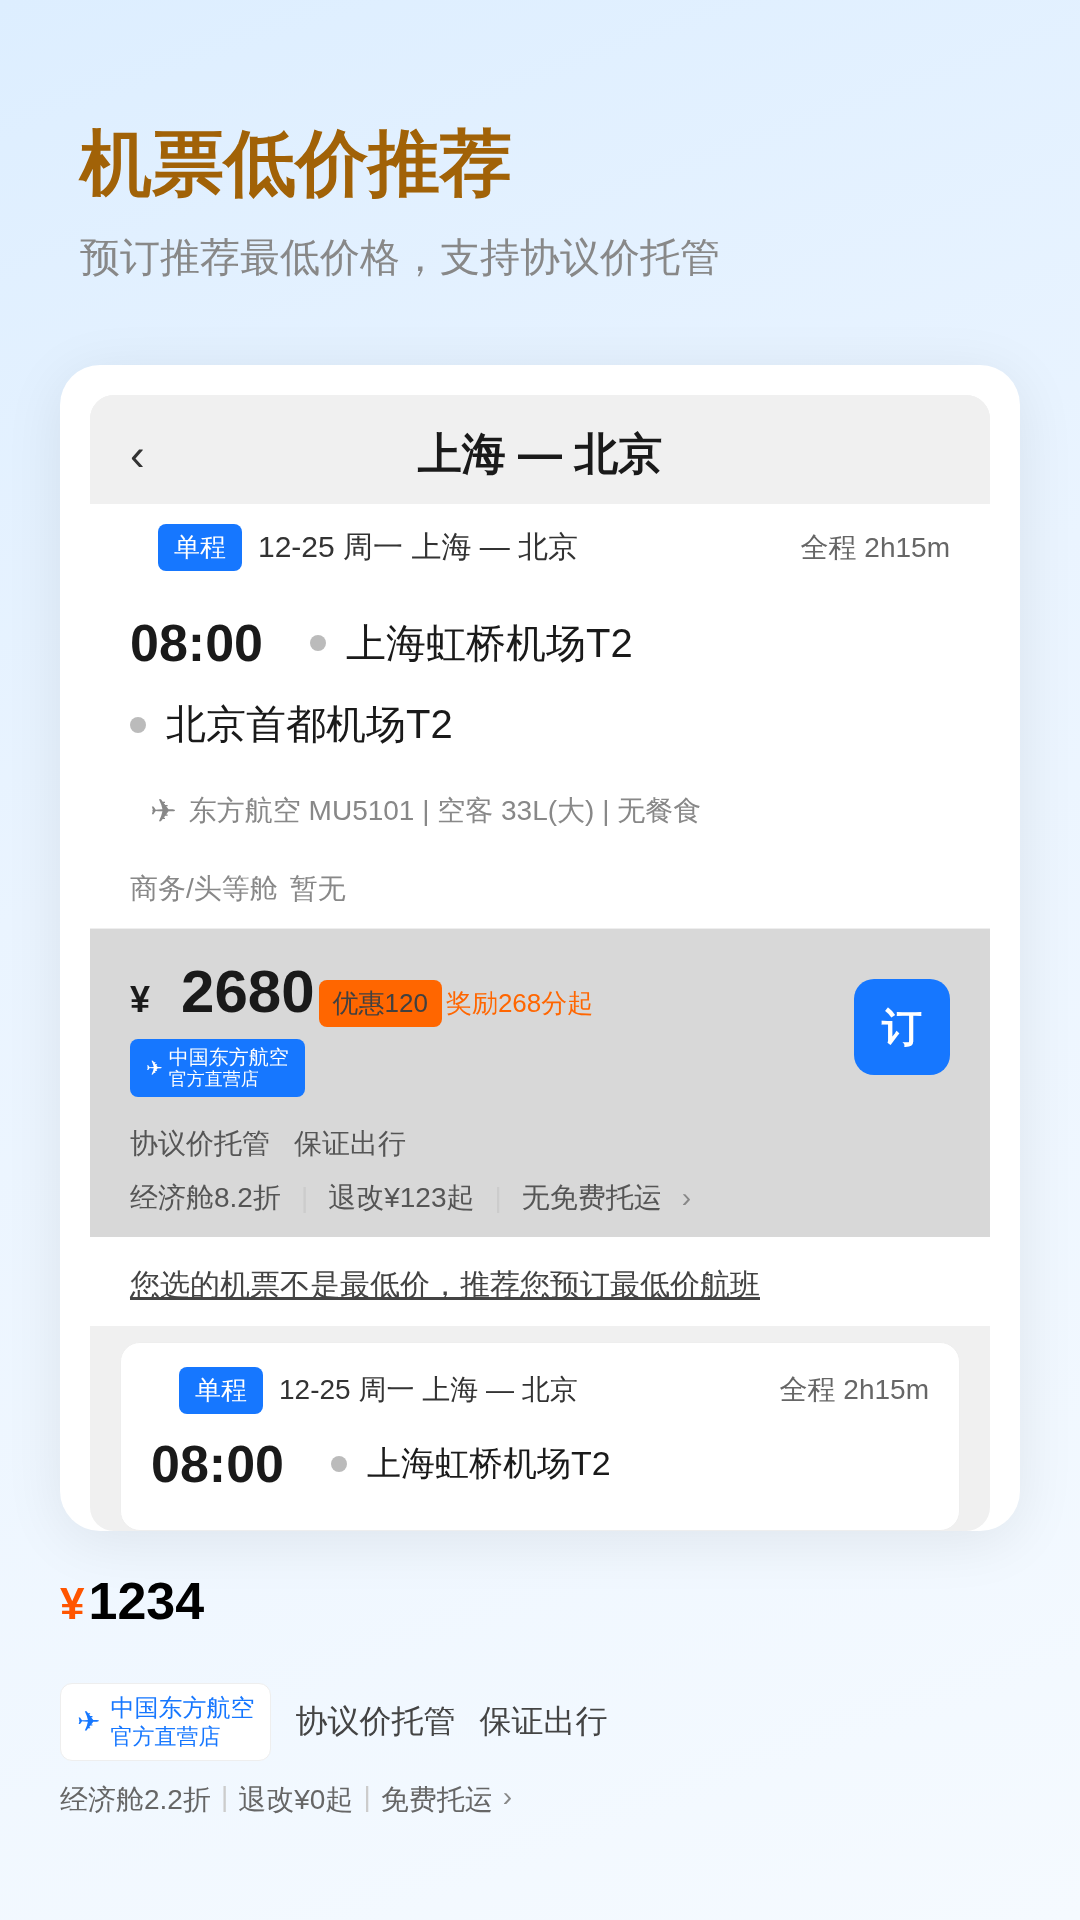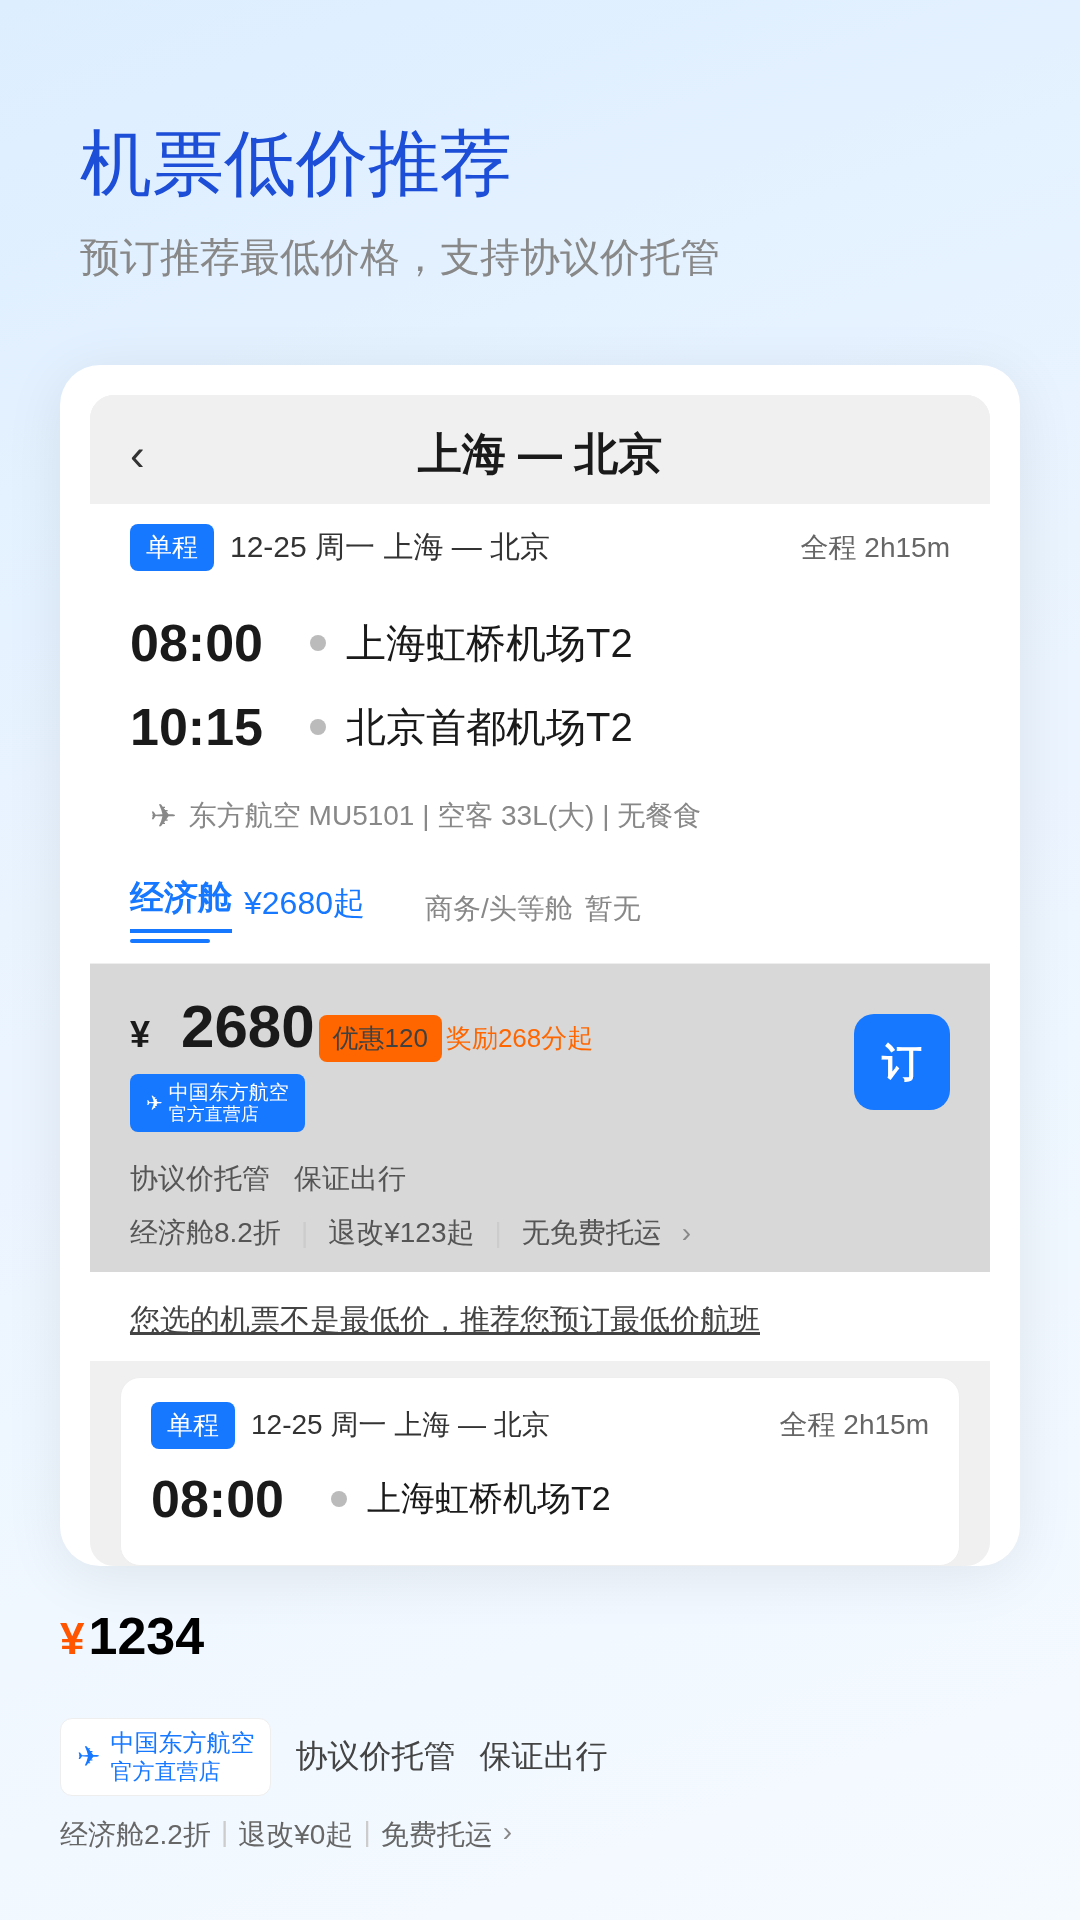--- a/index.html
+++ b/index.html
@@ -12,22 +12,22 @@
       position: relative;
       overflow-x: hidden;
     }
 
     
     .header-section {
       padding: 120px 80px 40px 80px;
     }
     .main-title {
       font-size: 72px;
-      font-weight: 400;
-      color: #1d4ed8;
+      font-weight: 700;
+      color: #a16207;
       line-height: 1.2;
       margin-bottom: 24px;
     }
     .sub-title {
       font-size: 40px;
       color: #888;
       font-weight: 400;
     }
 
     
@@ -74,20 +74,21 @@
       background: #fff;
       padding: 20px 40px;
       display: flex;
       align-items: center;
       justify-content: space-between;
     }
     .badge-row {
       display: flex;
       align-items: center;
       gap: 16px;
+      margin-left: 28px;
     }
     .badge-one-way {
       background: #1677ff;
       color: #fff;
       font-size: 26px;
       padding: 6px 16px;
       border-radius: 8px;
       font-weight: 500;
     }
     .flight-meta {
@@ -347,39 +348,31 @@
       <span class="duration-text">全程 2h15m</span>
     </div>
 
     <div class="times-section">
       <div class="time-row">
         <span class="time-text">08:00</span>
         <span class="dot"></span>
         <span class="airport-name">上海虹桥机场T2</span>
       </div>
       <div class="time-row">
-        <span class="time-text">10:15</span>
         <span class="dot"></span>
         <span class="airport-name">北京首都机场T2</span>
       </div>
     </div>
 
     <div class="airline-row">
       <span class="airline-icon-svg">✈</span>
       <span>东方航空 MU5101 | 空客 33L(大) | 无餐食</span>
     </div>
 
     <div class="cabin-tabs">
-      <div style="display:flex;flex-direction:column;gap:6px;">
-        <div style="display:flex;align-items:center;gap:12px;">
-          <span class="cabin-tab-active">经济舱</span>
-          <span class="cabin-tab-price">¥2680起</span>
-        </div>
-        <div style="height:4px;background:#1677ff;border-radius:2px;width:80px;"></div>
-      </div>
       <div style="display:flex;align-items:center;gap:12px;">
         <span class="cabin-tab-inactive">商务/头等舱</span>
         <span class="cabin-tab-inactive">暂无</span>
       </div>
     </div>
 
     <div class="price-section">
       <div>
         <div style="display:flex;align-items:baseline;gap:4px;margin-bottom:12px;">
           <span class="price-yen">¥</span>

